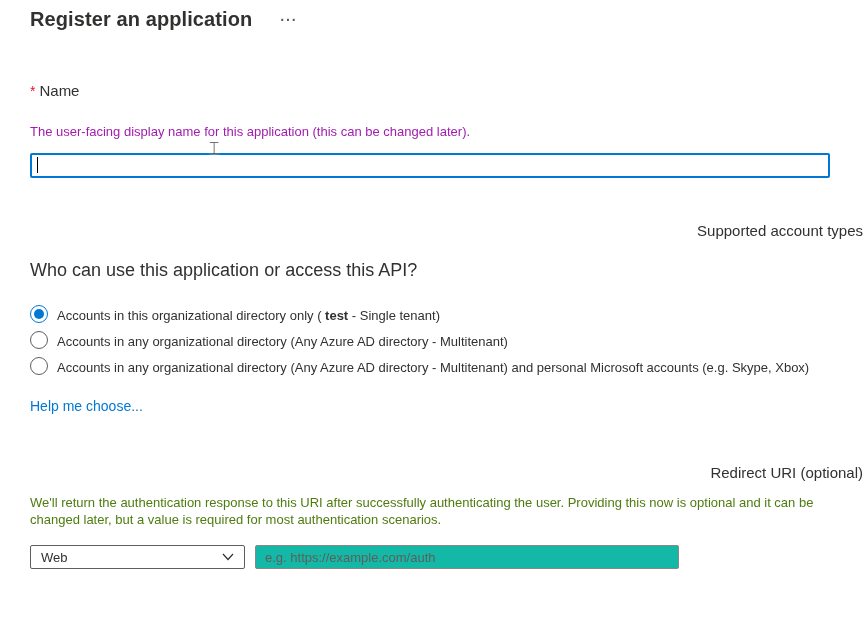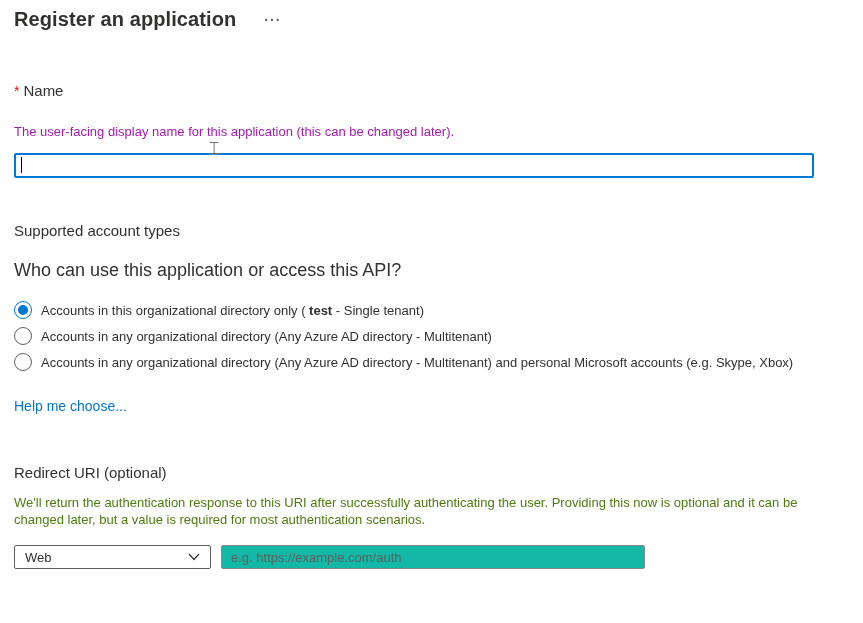--- a/index.html
+++ b/index.html
@@ -7,21 +7,21 @@
     margin: 0; padding: 0;
     width: 863px; height: 623px;
     background: #ffffff;
     font-family: "Liberation Sans", sans-serif;
     color: #323130;
     overflow: hidden;
   }
   .page {
     position: relative;
     width: 863px; height: 623px;
-    padding-left: 14px;
+    padding-left: 30px;
   }
   
   .header-row {
     display: flex; align-items: center;
     padding-top: 8px;
   }
   .page-title {
     font-size: 20px; font-weight: 700;
     color: #323130; margin: 0;
     letter-spacing: 0.1px;
@@ -78,30 +78,31 @@
     text-shadow: 0 0 1px #fff, 0 0 2px #fff;
     pointer-events: none;
     font-family: "DejaVu Sans", sans-serif;
   }
   
   .section-heading {
     font-size: 15px;
     font-weight: 400;
     color: #323130;
     margin: 0;
+    text-align: right;
   }
   .supported-heading { margin-top: 44px; }
   .question-text {
     margin-top: 21px;
     font-size: 18px;
   }
   
   .radio-group { margin-top: 16px; }
   .radio-row {
-    display: flex; align-items: center;
+    display: flex; align-items: flex-end;
     height: 26px;
     cursor: pointer;
   }
   .radio-circle {
     width: 18px; height: 18px;
     border-radius: 50%;
     border: 1px solid #605e5c;
     background: #fff;
     flex: 0 0 auto;
     position: relative;
@@ -137,21 +138,21 @@
     font-size: 13px;
     color: #4d7c0f;
     max-width: 790px;
     line-height: 17px;
   }
   .redirect-row {
     margin-top: 17px;
     display: flex; align-items: center;
   }
   .platform-select {
-    width: 197px; height: 24px;
+    width: 215px; height: 24px;
     border: 1px solid #605e5c;
     border-radius: 2px;
     background: #fff;
     display: flex; align-items: center;
     padding: 0 10px;
     cursor: pointer;
     font-size: 13px;
     color: #323130;
   }
   .platform-select .select-value { flex: 1; }

